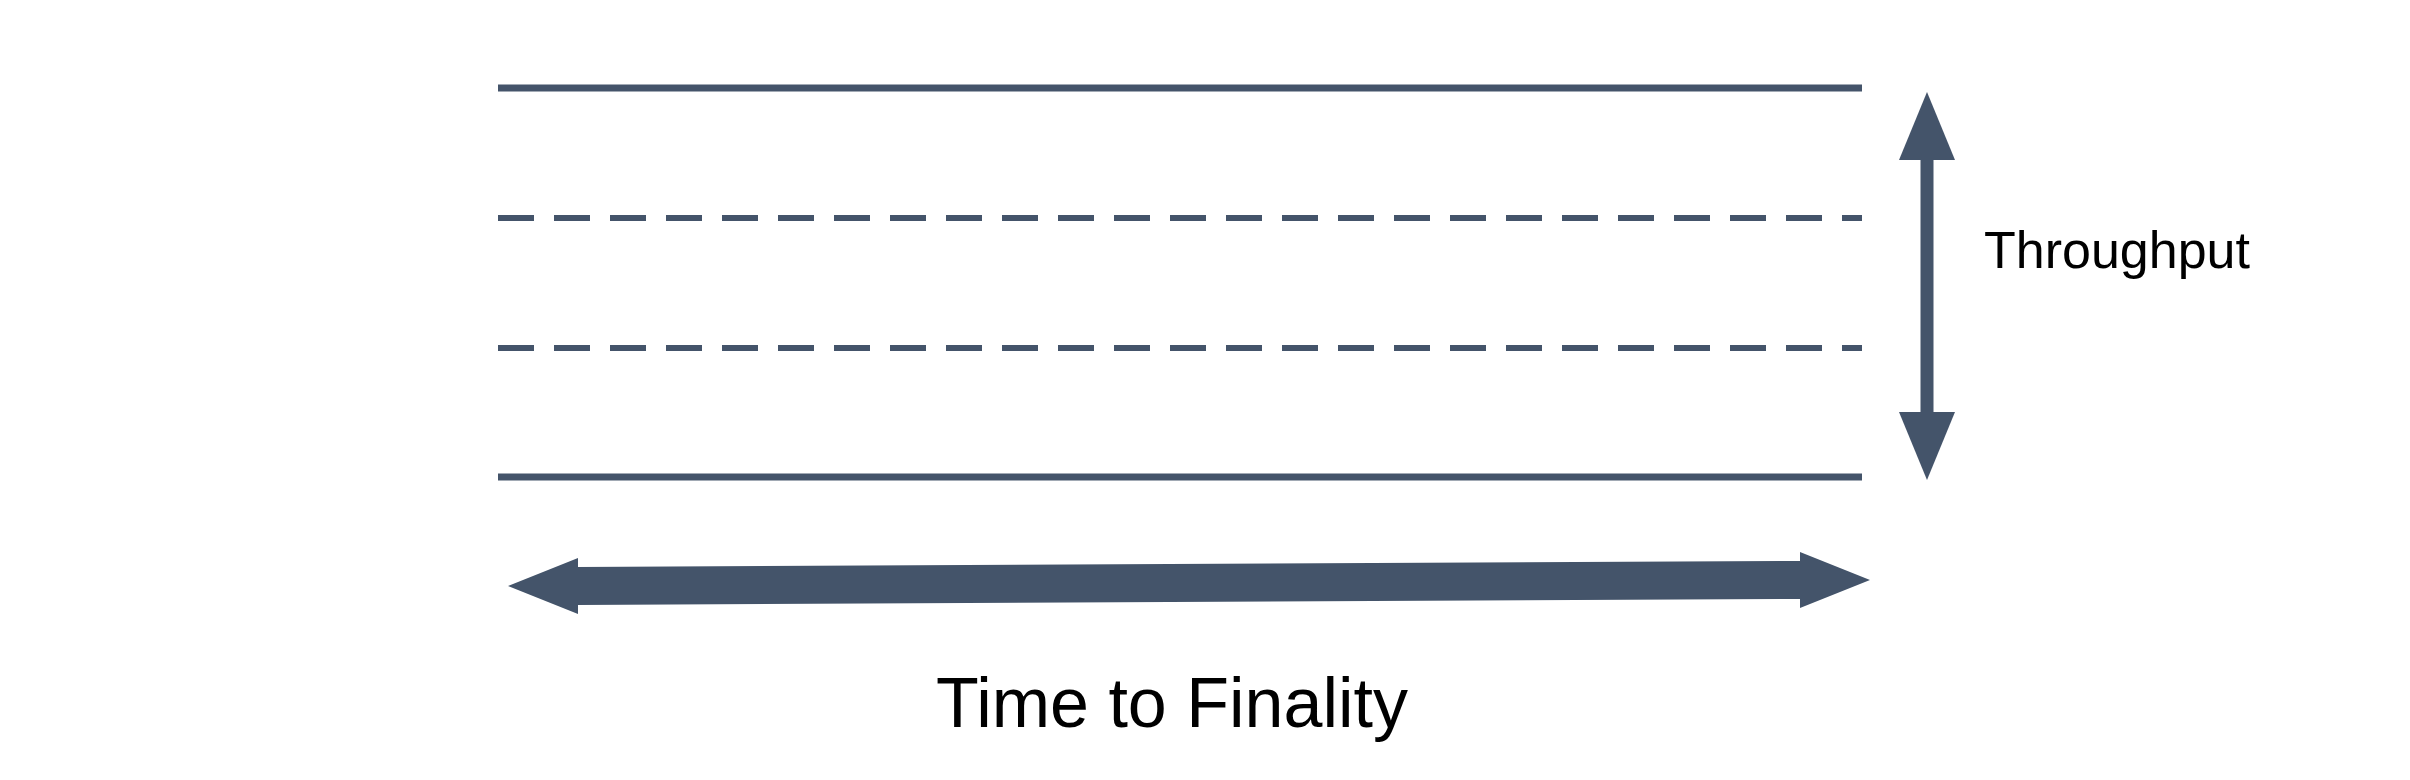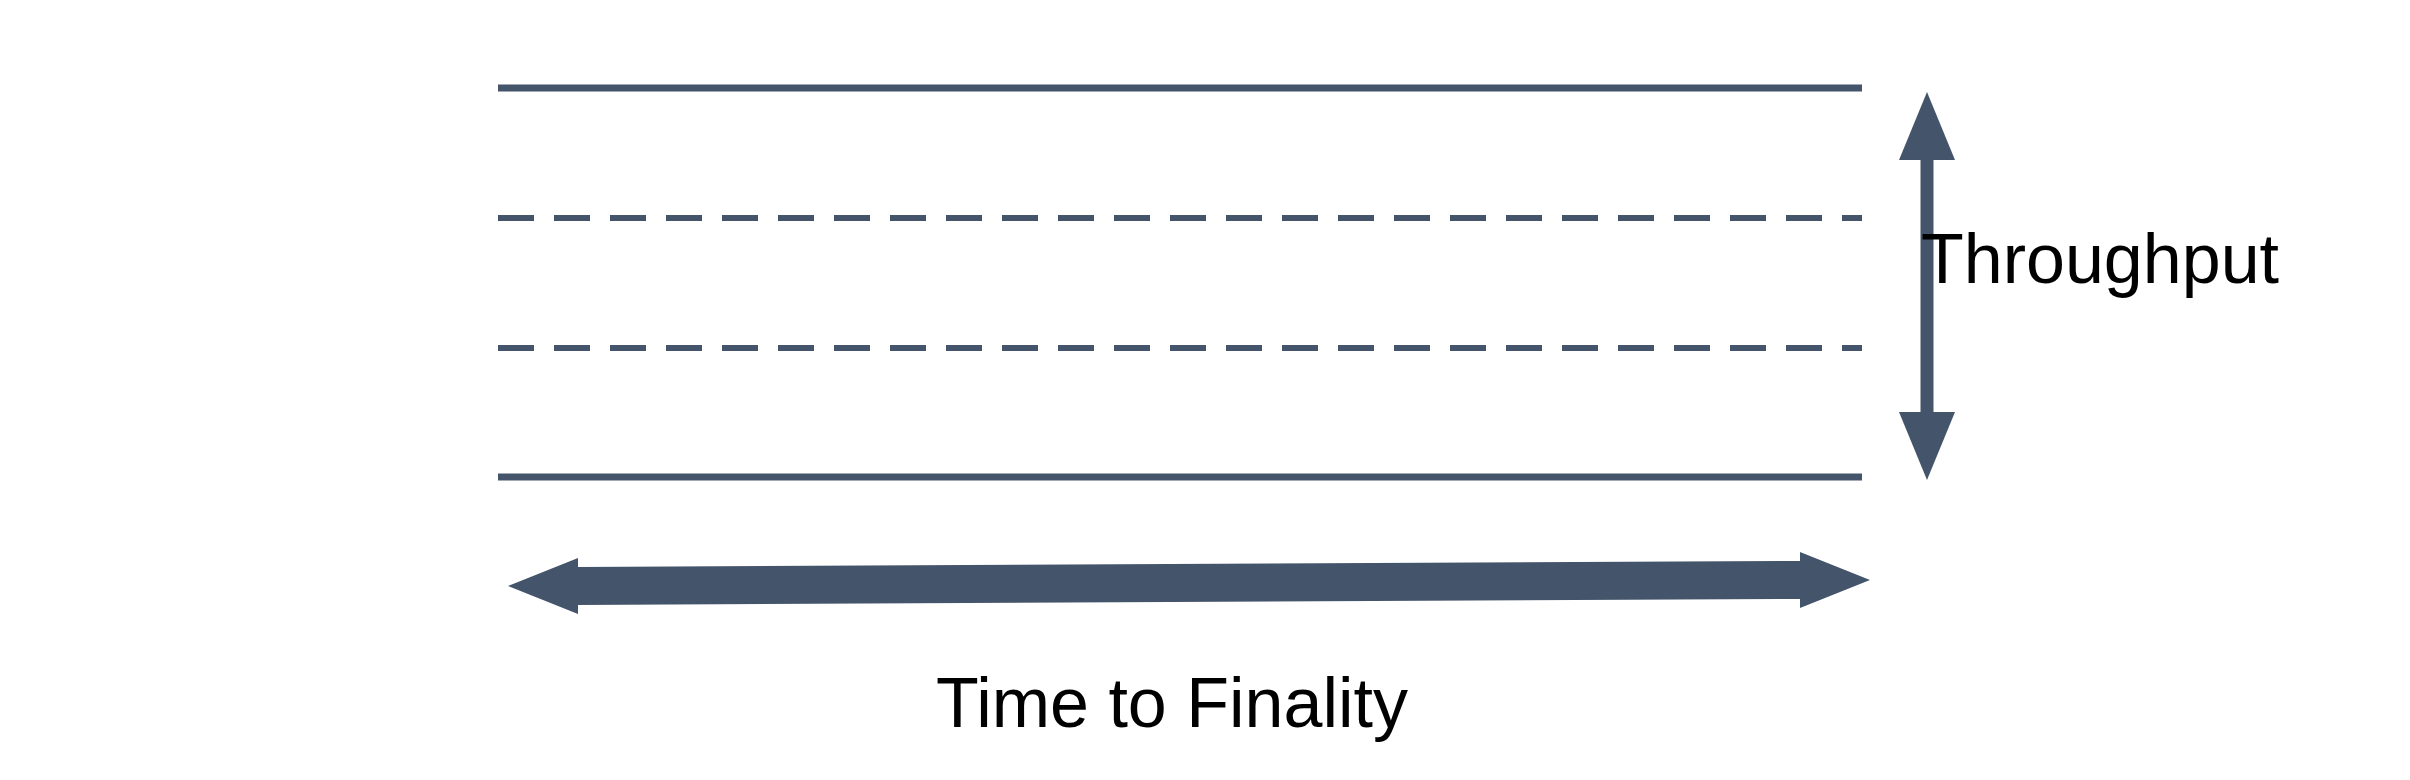--- a/index.html
+++ b/index.html
@@ -27,23 +27,23 @@
   }
   .axis-label {
     position: absolute;
     color: #000000;
     font-family: "Liberation Sans", sans-serif;
     font-weight: 400;
     white-space: nowrap;
     line-height: 1;
   }
   #throughput-label {
-    left: 1921px;
+    left: 1984px;
     top: 224px;
-    font-size: 70px;
+    font-size: 52px;
   }
   #time-to-finality-label {
     left: 936px;
     top: 668px;
     font-size: 70px;
   }
 </style>
 </head>
 <body>
 

